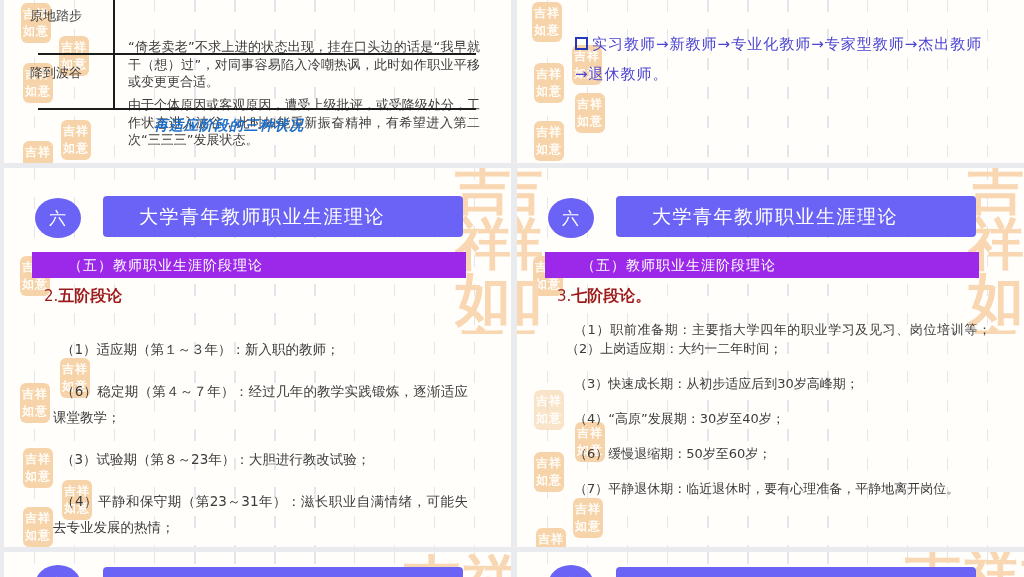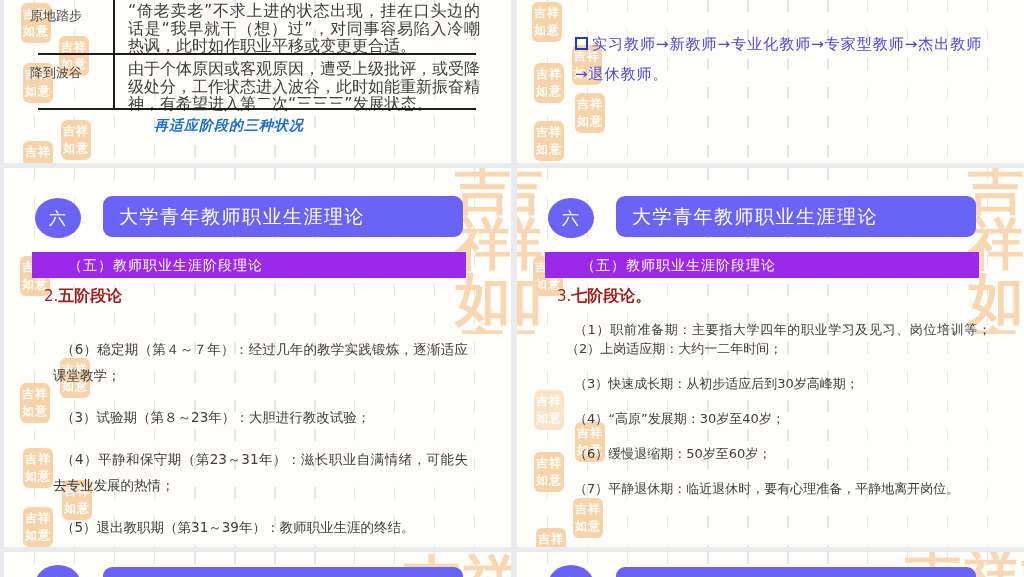--- a/index.html
+++ b/index.html
@@ -19,32 +19,32 @@
     position:absolute;width:30px;height:40px;background:#f6d0a2;border-radius:6px;
     color:#fffdf8;font-size:12px;font-weight:bold;line-height:1.45;text-align:center;
     padding-top:3px;box-sizing:border-box;opacity:.92;overflow:hidden;letter-spacing:1px;
   }
   .seal-large{
     position:absolute;color:#f8d7b2;font-weight:bold;line-height:.98;
     word-break:break-all;overflow:hidden;letter-spacing:2px;
   }
   
   .tbl-label{position:absolute;width:60px;text-align:center;font-size:13px;color:#3f3f3f;line-height:17px;}
-  .tbl-text{position:absolute;left:124px;width:352px;font-size:16px;color:#3b3b3b;line-height:17.5px;text-align:justify;}
+  .tbl-text{position:absolute;left:124px;width:352px;font-size:13px;color:#3b3b3b;line-height:17.5px;text-align:justify;margin-top:36px;}
   .tbl-vline{position:absolute;left:109px;top:0;width:1.5px;height:108px;background:#1c1c1c;}
   .tbl-hline{position:absolute;left:34px;width:438px;background:#1c1c1c;}
   .tbl-caption{position:absolute;left:150px;top:117px;font-size:14px;font-weight:bold;color:#1c6dc9;letter-spacing:1px;font-style:italic;}
   
   .tr-line{position:absolute;left:58px;font-size:15px;letter-spacing:1px;}
   .sq-bullet{display:inline-block;width:9px;height:9px;border:2.5px solid #2438b8;margin-right:4px;vertical-align:-1px;}
   
   .badge{position:absolute;left:31px;width:46px;height:40px;border-radius:50%;background:#6b63f6;
          color:#fff;font-size:17px;text-align:center;line-height:40px;letter-spacing:1px;}
-  .titlebar{position:absolute;left:99px;width:360px;height:41px;border-radius:9px;background:#6b63f6;
-         color:#fff;font-size:19px;line-height:41px;padding-left:16px;box-sizing:border-box;letter-spacing:1.5px;white-space:nowrap;}
+  .titlebar{position:absolute;left:99px;width:360px;height:41px;border-radius:4px;background:#6b63f6;
+         color:#fff;font-size:19px;line-height:41px;padding-left:36px;box-sizing:border-box;letter-spacing:1.5px;white-space:nowrap;}
   .banner{position:absolute;left:28px;top:84px;width:434px;height:26px;background:#9c29e9;
          color:#fff;font-size:14px;line-height:26px;padding-left:36px;box-sizing:border-box;letter-spacing:1px;}
   .heading{position:absolute;left:40px;top:118px;font-size:15px;color:#9c1b1b;}
   .heading b{font-size:16px;}
   .stage-list{position:absolute;left:33px;color:#3b3b3b;}
   .stage-list p{margin:16px;text-indent:8px;text-align:justify;}
   .list-5{top:152px;width:447px;font-size:13.5px;line-height:26px;}
   .list-7{top:136px;width:457px;font-size:13px;line-height:19px;}
 </style>
 </head>
@@ -85,20 +85,21 @@
   <span class="seal" style="left:19px;top:280px;">吉祥如意</span>
   <span class="seal" style="left:58px;top:312px;">吉祥如意</span>
   <span class="seal" style="left:19px;top:339px;">吉祥如意</span>
   <div class="seal-large" style="left:451px;top:-6px;width:58px;font-size:56px;max-height:172px;">吉祥如意</div>
 
   <div class="badge" style="top:30px;">六</div>
   <div class="titlebar" style="top:28px;">大学青年教师职业生涯理论</div>
   <div class="banner">（五）教师职业生涯阶段理论</div>
   <div class="heading"><span>2.</span><b>五阶段论</b></div>
   <div class="stage-list list-5">
+    <p>（1）适应期（第１～３年）：新入职的教师；</p>
     <p>（6）稳定期（第４～７年）：经过几年的教学实践锻炼，逐渐适应课堂教学；</p>
     <p>（3）试验期（第８～23年）：大胆进行教改试验；</p>
     <p>（4）平静和保守期（第23～31年）：滋长职业自满情绪，可能失去专业发展的热情；</p>
     <p>（5）退出教职期（第31～39年）：教师职业生涯的终结。</p>
   </div>
 </div>
 
 <div class="slide" style="left:517px;top:168px;width:507px;height:379px;">
   <span class="seal" style="left:16px;top:88px;">吉祥如意</span>
   <span class="seal" style="left:17px;top:222px;opacity:.55;">吉祥如意</span>

